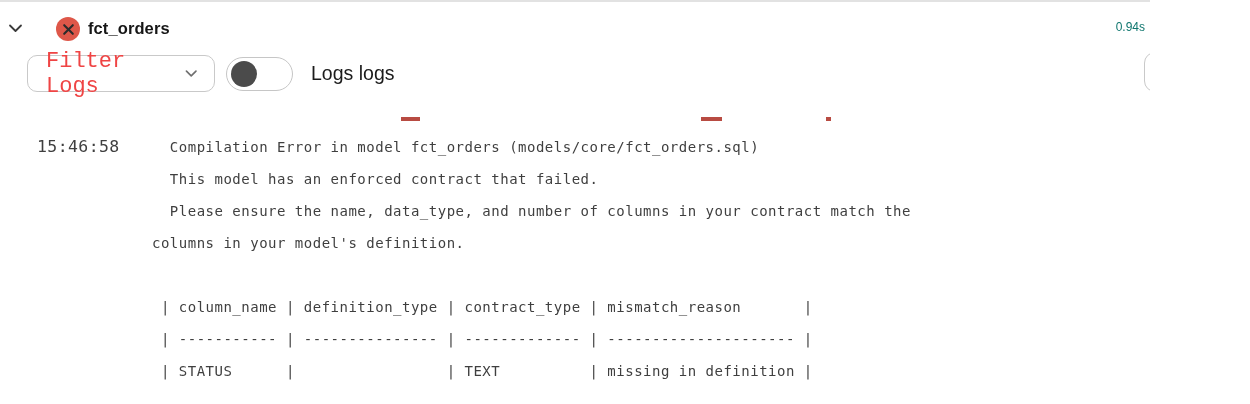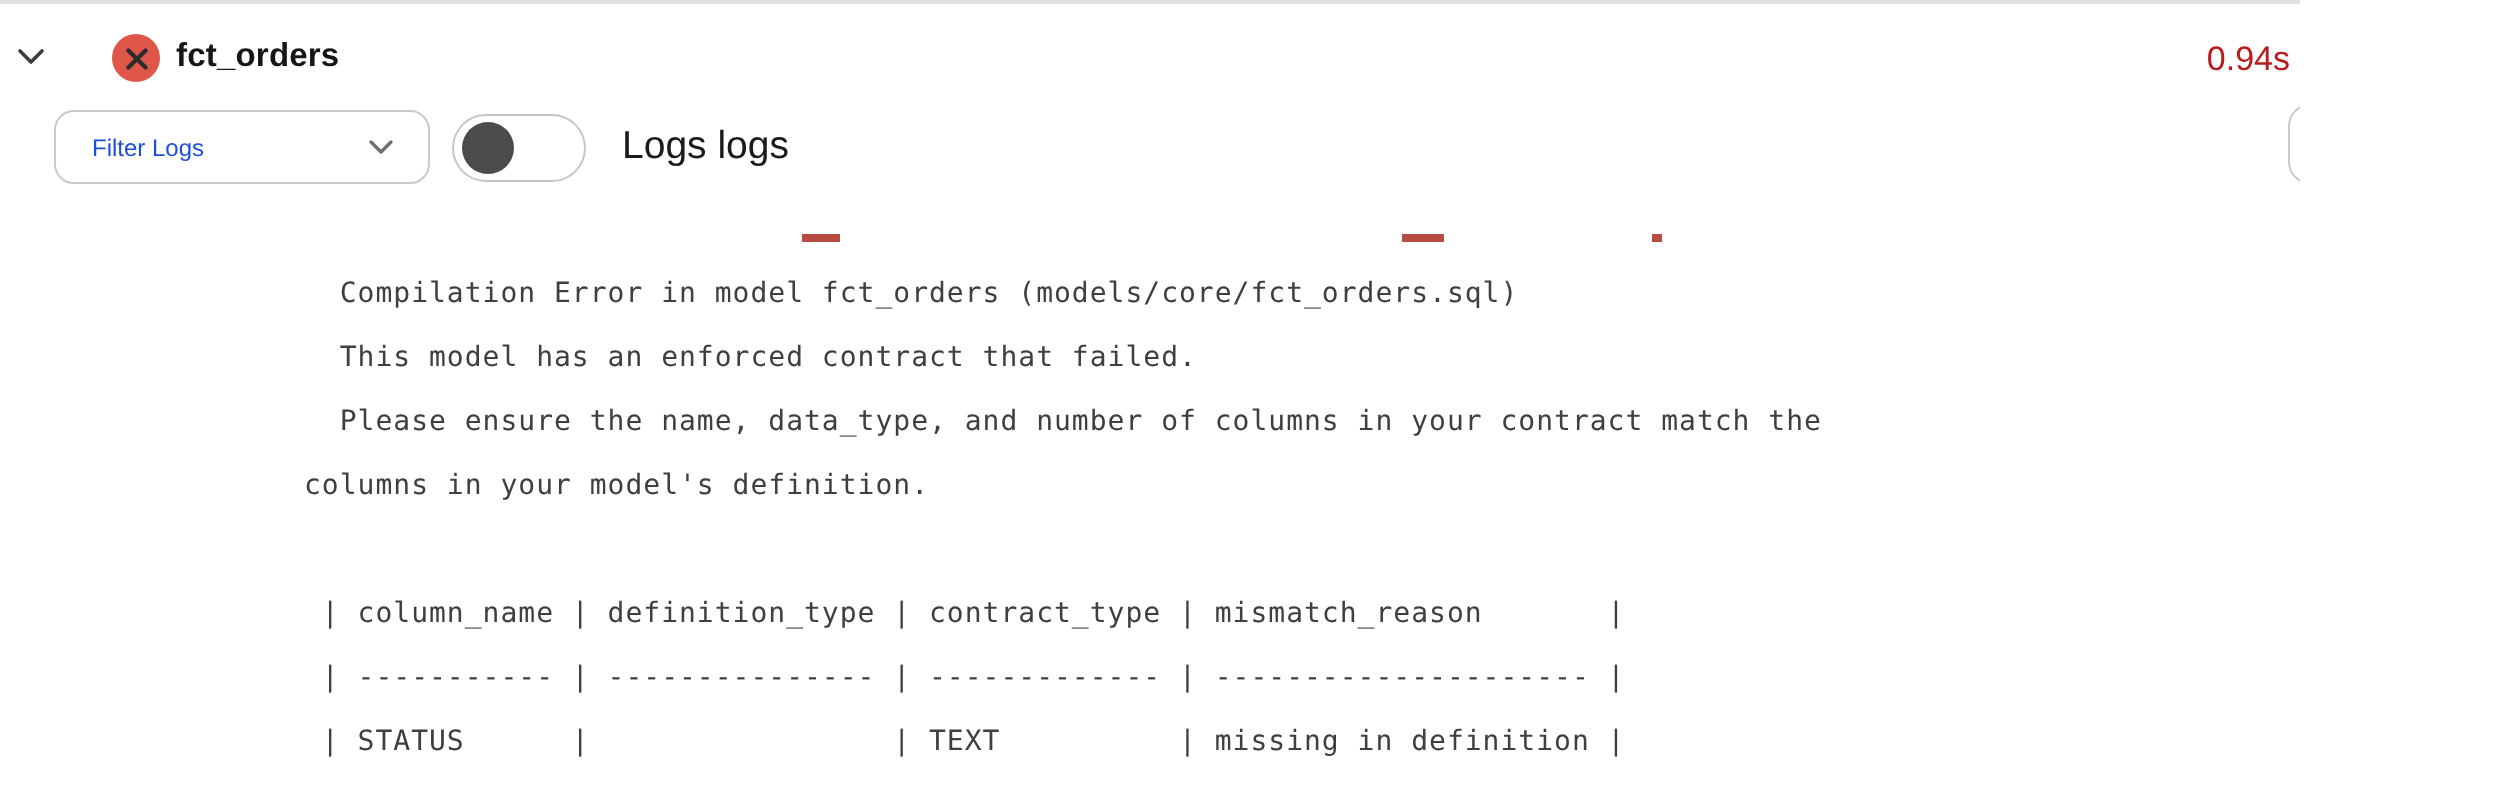--- a/index.html
+++ b/index.html
@@ -26,33 +26,33 @@
     background: #de5749;
     display: flex; align-items: center; justify-content: center;
   }
   .model-name {
     position: absolute; left: 88px; top: 17px;
     font-size: 16.5px; font-weight: 600; color: #161616;
     letter-spacing: 0.1px;
   }
   .duration {
     position: absolute; right: 5px; top: 18px;
-    font-size: 17px; color: #b91c1c;
+    font-size: 12px; color: #0f766e;
   }
   
   .filter-btn {
     position: absolute; left: 27px; top: 53px;
     width: 188px; height: 37px;
     border: 1px solid #c9c9c9; border-radius: 10px;
     background: #ffffff;
     display: flex; align-items: center; justify-content: space-between;
     padding: 0 17px 0 18px;
     cursor: pointer;
   }
-  .filter-btn .lbl { font-size: 12px; color: #1d4ed8; }
+  .filter-btn .lbl { font-size: 22px; color: #ef4444; font-family: Liberation Mono, monospace; }
   .toggle {
     position: absolute; left: 226px; top: 55px;
     width: 67px; height: 34px;
     border: 1.5px solid #c6c6c6; border-radius: 17px;
     background: #ffffff; cursor: pointer;
   }
   .toggle .knob {
     position: absolute; left: 4px; top: 3px;
     width: 26px; height: 26px; border-radius: 50%;
     background: #4b4b4b;
@@ -134,20 +134,21 @@
       <path d="M3 12.5 v2.5 a1.3 1.3 0 0 0 1.3 1.3 h10.4 a1.3 1.3 0 0 0 1.3 -1.3 v-2.5" fill="none" stroke="#1d1d1d" stroke-width="1.6" stroke-linecap="round"></path>
     </svg>
   </div>
 
   <div class="log-viewport">
     <div id="clipped-marks">
         <div class="clipped-mark" style="left: 401px; top: 17px; width: 19px; height: 3.5px; background: rgb(184, 75, 66);"></div>
         <div class="clipped-mark" style="left: 701px; top: 17px; width: 21px; height: 3.5px; background: rgb(184, 75, 66);"></div>
         <div class="clipped-mark" style="left: 826px; top: 16.5px; width: 5px; height: 4px; background: rgb(184, 75, 66);"></div>
       </div>
+    <div class="log-timestamp">15:46:58</div>
     <pre class="log-pre">  Compilation Error in model fct_orders (models/core/fct_orders.sql)
   This model has an enforced contract that failed.
   Please ensure the name, data_type, and number of columns in your contract match the
 columns in your model's definition.
 
  | column_name | definition_type | contract_type | mismatch_reason       |
  | ----------- | --------------- | ------------- | --------------------- |
  | STATUS      |                 | TEXT          | missing in definition |</pre>
   </div>
 

